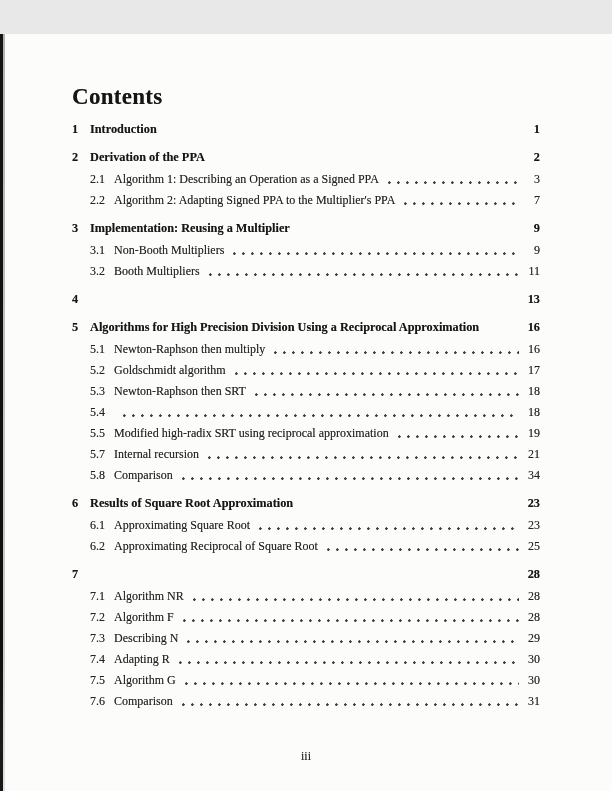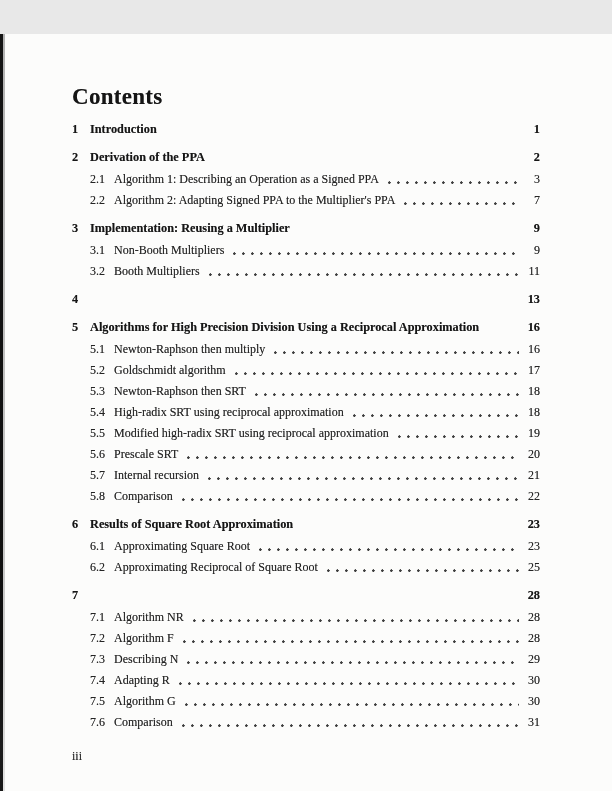--- a/index.html
+++ b/index.html
@@ -91,21 +91,21 @@
   .pagenum {
     flex: 0 0 auto;
     min-width: 18px;
     text-align: right;
   }
   .footer {
     position: absolute;
     left: 72px;
     top: 712px;
     width: 468px;
-    text-align: left;
+    text-align: center;
     font-size: 12px;
     line-height: 21px;
     color: #2a2a2a;
   }
 </style>
 </head>
 <body>
 
 <div class="page">
   <div class="scan-edge"></div>
@@ -179,47 +179,40 @@
           <span class="pagenum">17</span>
         </div>
         <div class="row section">
           <span class="num">5.3</span>
           <span class="title">Newton-Raphson then SRT</span>
           <span class="dots"></span>
           <span class="pagenum">18</span>
         </div>
         <div class="row section">
           <span class="num">5.4</span>
-          <span class="title">High-radix SRT using reciprocal approximation</span>
           <span class="dots"></span>
           <span class="pagenum">18</span>
         </div>
         <div class="row section">
           <span class="num">5.5</span>
           <span class="title">Modified high-radix SRT using reciprocal approximation</span>
           <span class="dots"></span>
           <span class="pagenum">19</span>
         </div>
         <div class="row section">
-          <span class="num">5.6</span>
-          <span class="title">Prescale SRT</span>
-          <span class="dots"></span>
-          <span class="pagenum">20</span>
-        </div>
-        <div class="row section">
           <span class="num">5.7</span>
           <span class="title">Internal recursion</span>
           <span class="dots"></span>
           <span class="pagenum">21</span>
         </div>
         <div class="row section">
           <span class="num">5.8</span>
           <span class="title">Comparison</span>
           <span class="dots"></span>
-          <span class="pagenum">22</span>
+          <span class="pagenum">34</span>
         </div>
         <div class="row chapter">
           <span class="num">6</span>
           <span class="title">Results of Square Root Approximation</span>
           <span class="spacer"></span>
           <span class="pagenum">23</span>
         </div>
         <div class="row section">
           <span class="num">6.1</span>
           <span class="title">Approximating Square Root</span>

